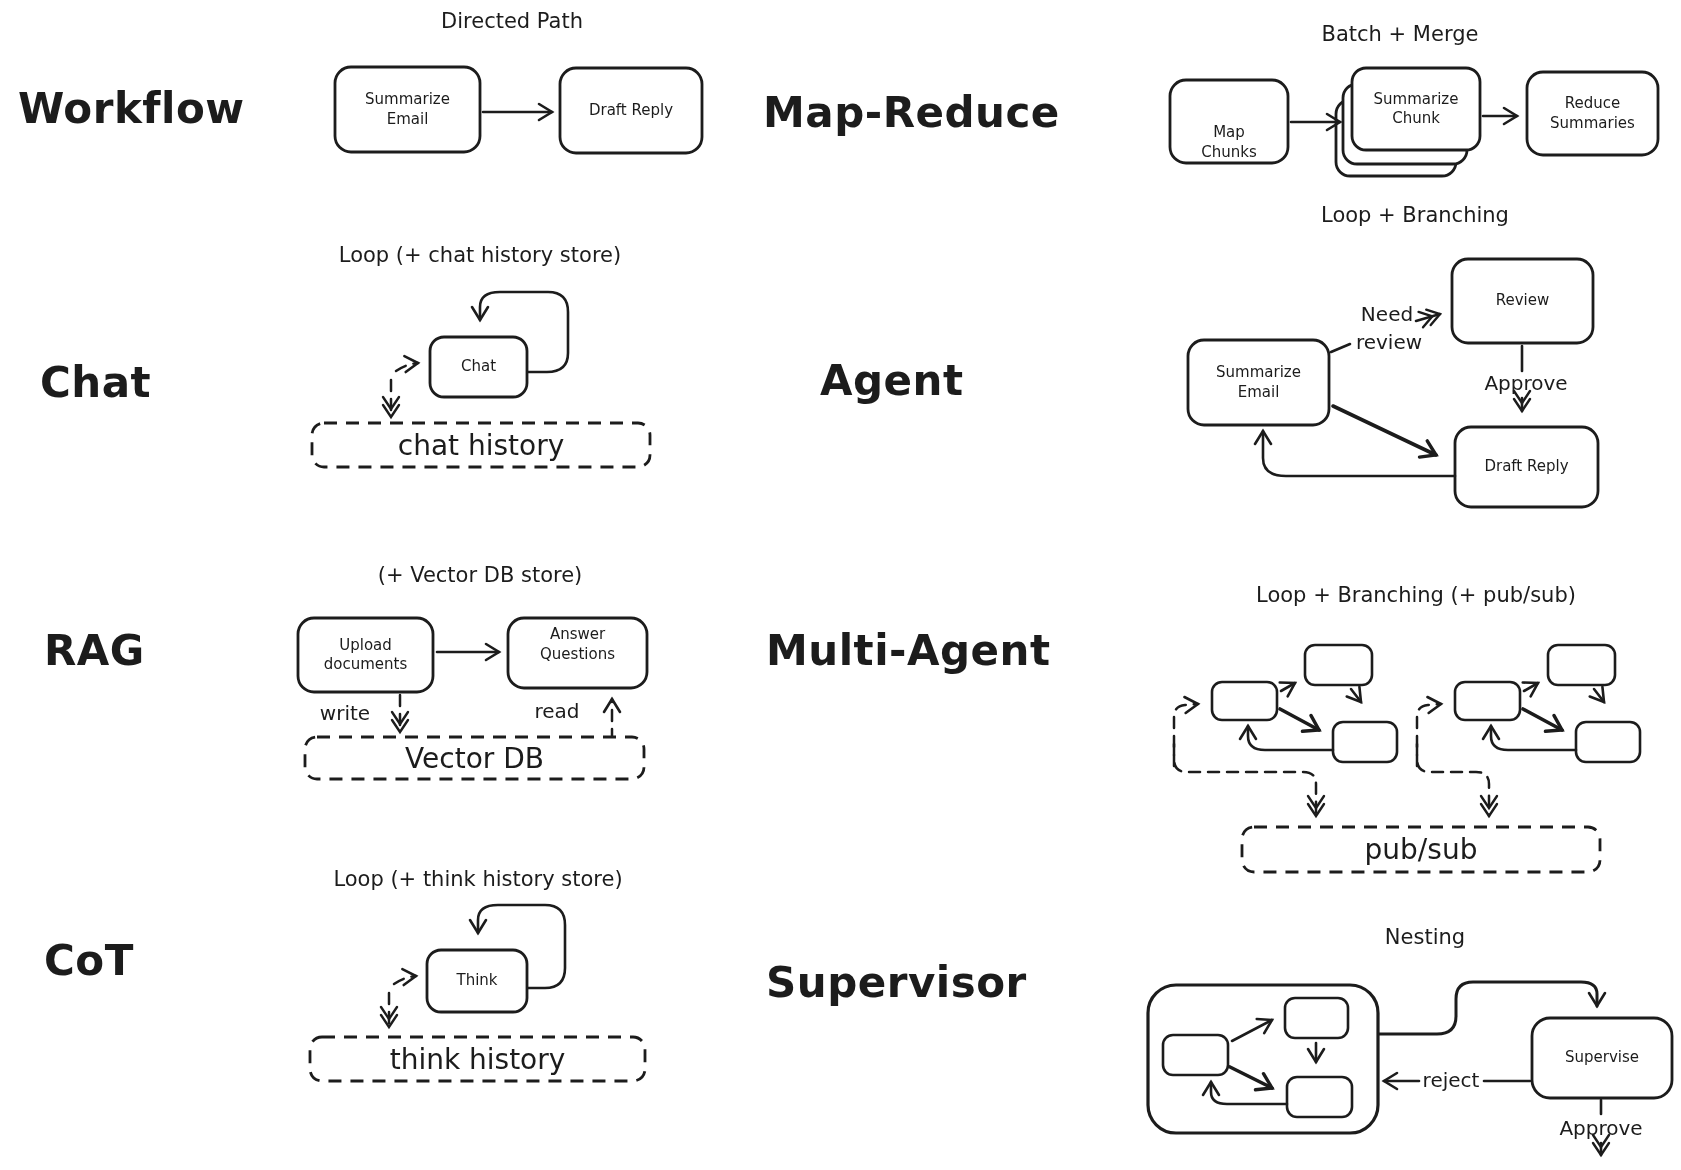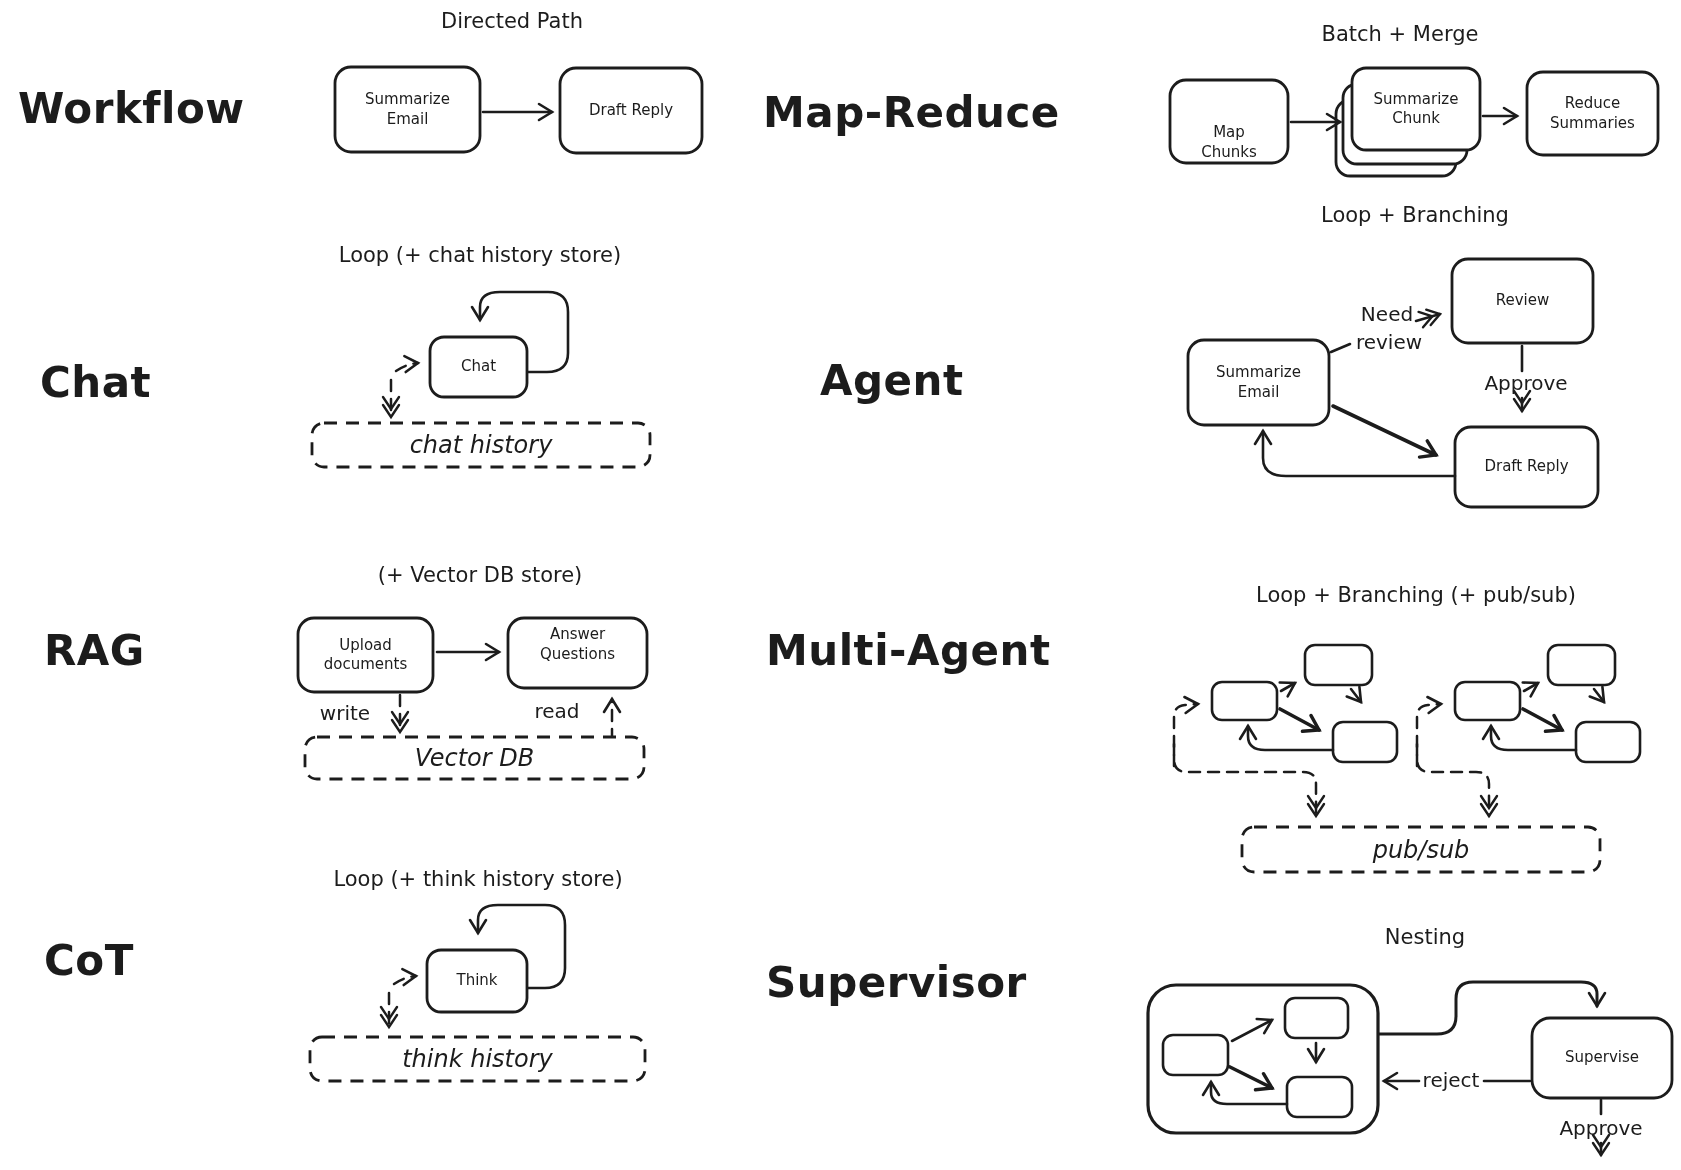--- a/index.html
+++ b/index.html
@@ -4,21 +4,21 @@
 <style>
   html,body{margin:0;padding:0;background:#ffffff;}
   #canvas{position:relative;width:1681px;height:1170px;background:#ffffff;overflow:hidden;
           font-family:"DejaVu Sans",sans-serif;color:#1c1c1c;}
   svg{position:absolute;left:0;top:0;}
   .big{position:absolute;font-size:42px;font-weight:bold;letter-spacing:0.5px;white-space:nowrap;}
   .ttl{position:absolute;font-size:21px;font-weight:500;white-space:nowrap;transform:translateX(-50%);}
   .node{position:absolute;display:flex;align-items:center;justify-content:center;text-align:center;
         font-size:15px;line-height:1.3;}
   .store{position:absolute;display:flex;align-items:center;justify-content:center;
-        font-size:24px;font-style:italic;}
+        font-size:28px;}
   .edge{position:absolute;font-size:20px;white-space:nowrap;transform:translateX(-50%);}
   .shape{fill:#ffffff;stroke:#1c1c1c;stroke-width:2.8;}
   .mini{fill:#ffffff;stroke:#1c1c1c;stroke-width:2.6;}
   .arrow{fill:none;stroke:#1c1c1c;stroke-width:2.6;stroke-linecap:round;}
   .thick{fill:none;stroke:#1c1c1c;stroke-width:3.6;stroke-linecap:round;}
   .dash{fill:none;stroke:#1c1c1c;stroke-width:2.5;stroke-linecap:round;stroke-dasharray:11 8;}
   .storebox{fill:#ffffff;stroke:#1c1c1c;stroke-width:2.8;stroke-dasharray:13 9;}
 </style>
 </head>
 <body>

